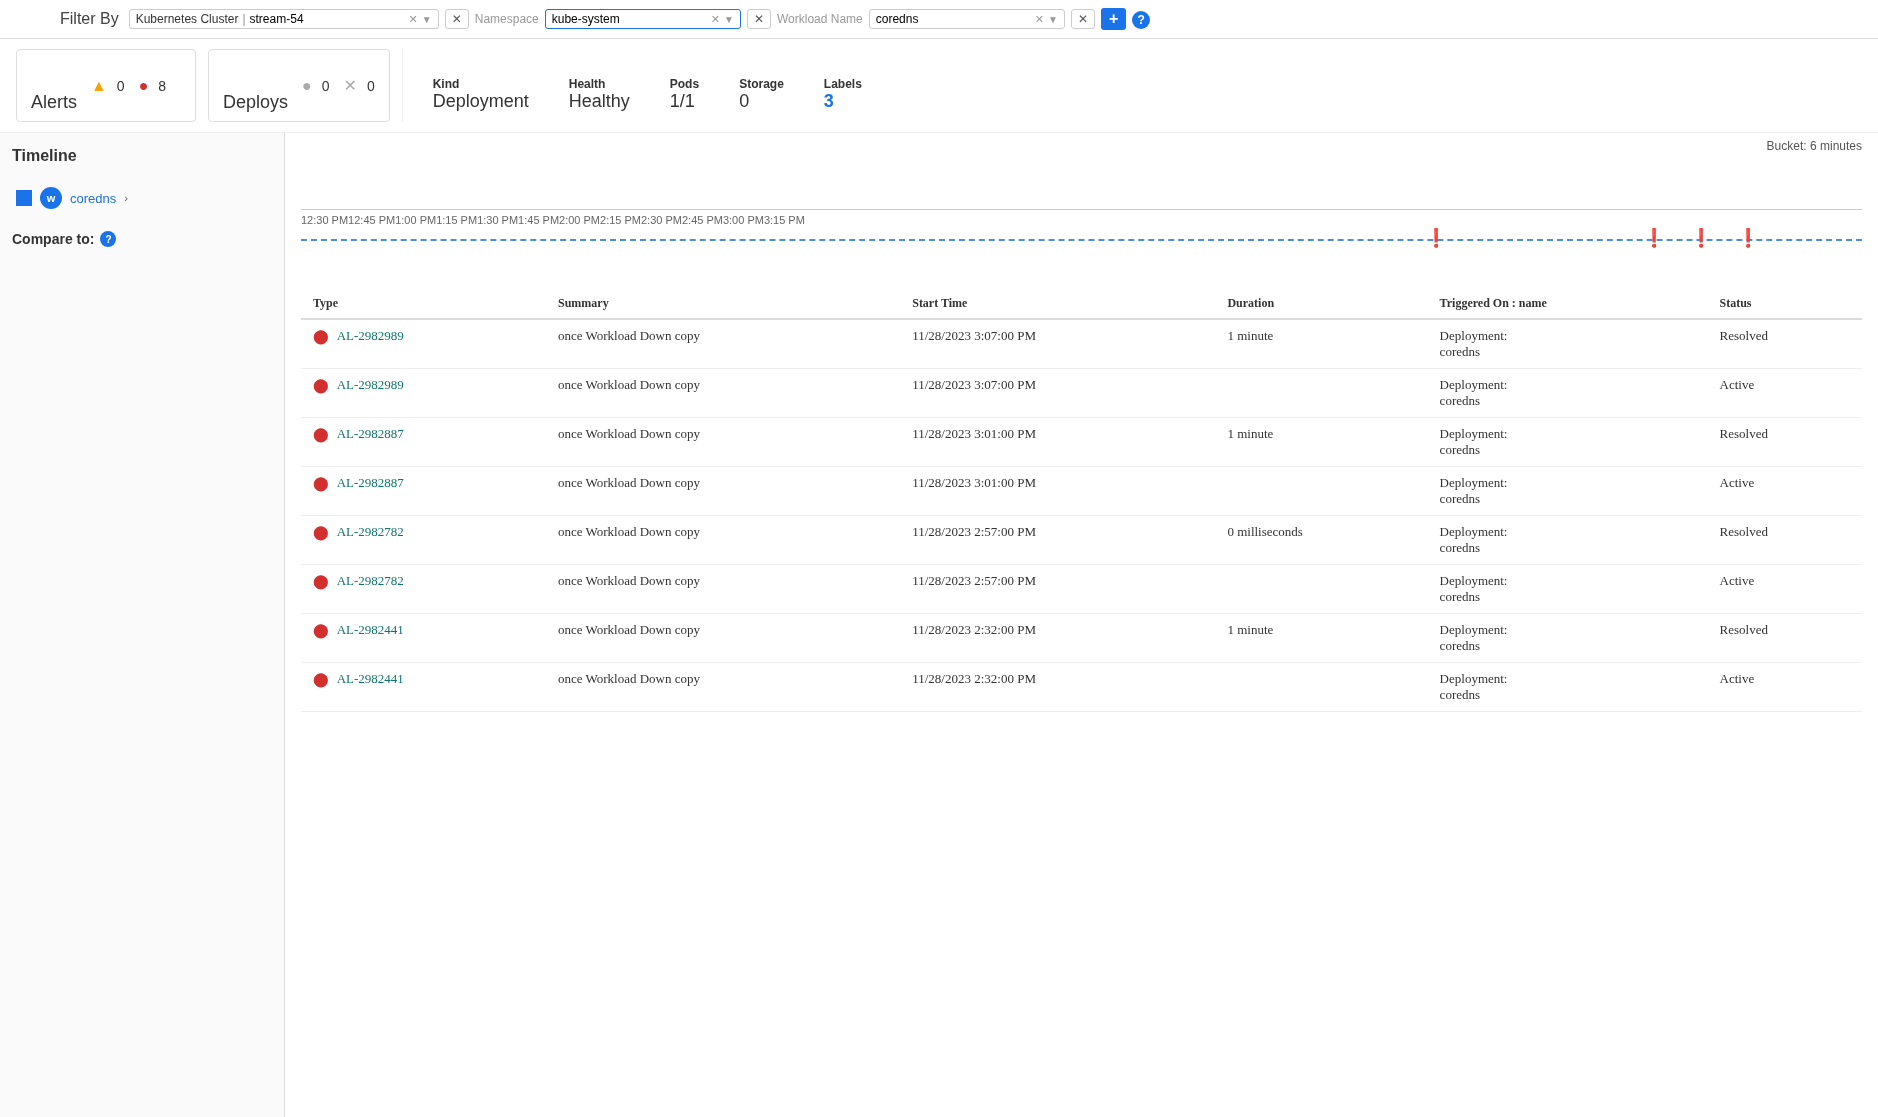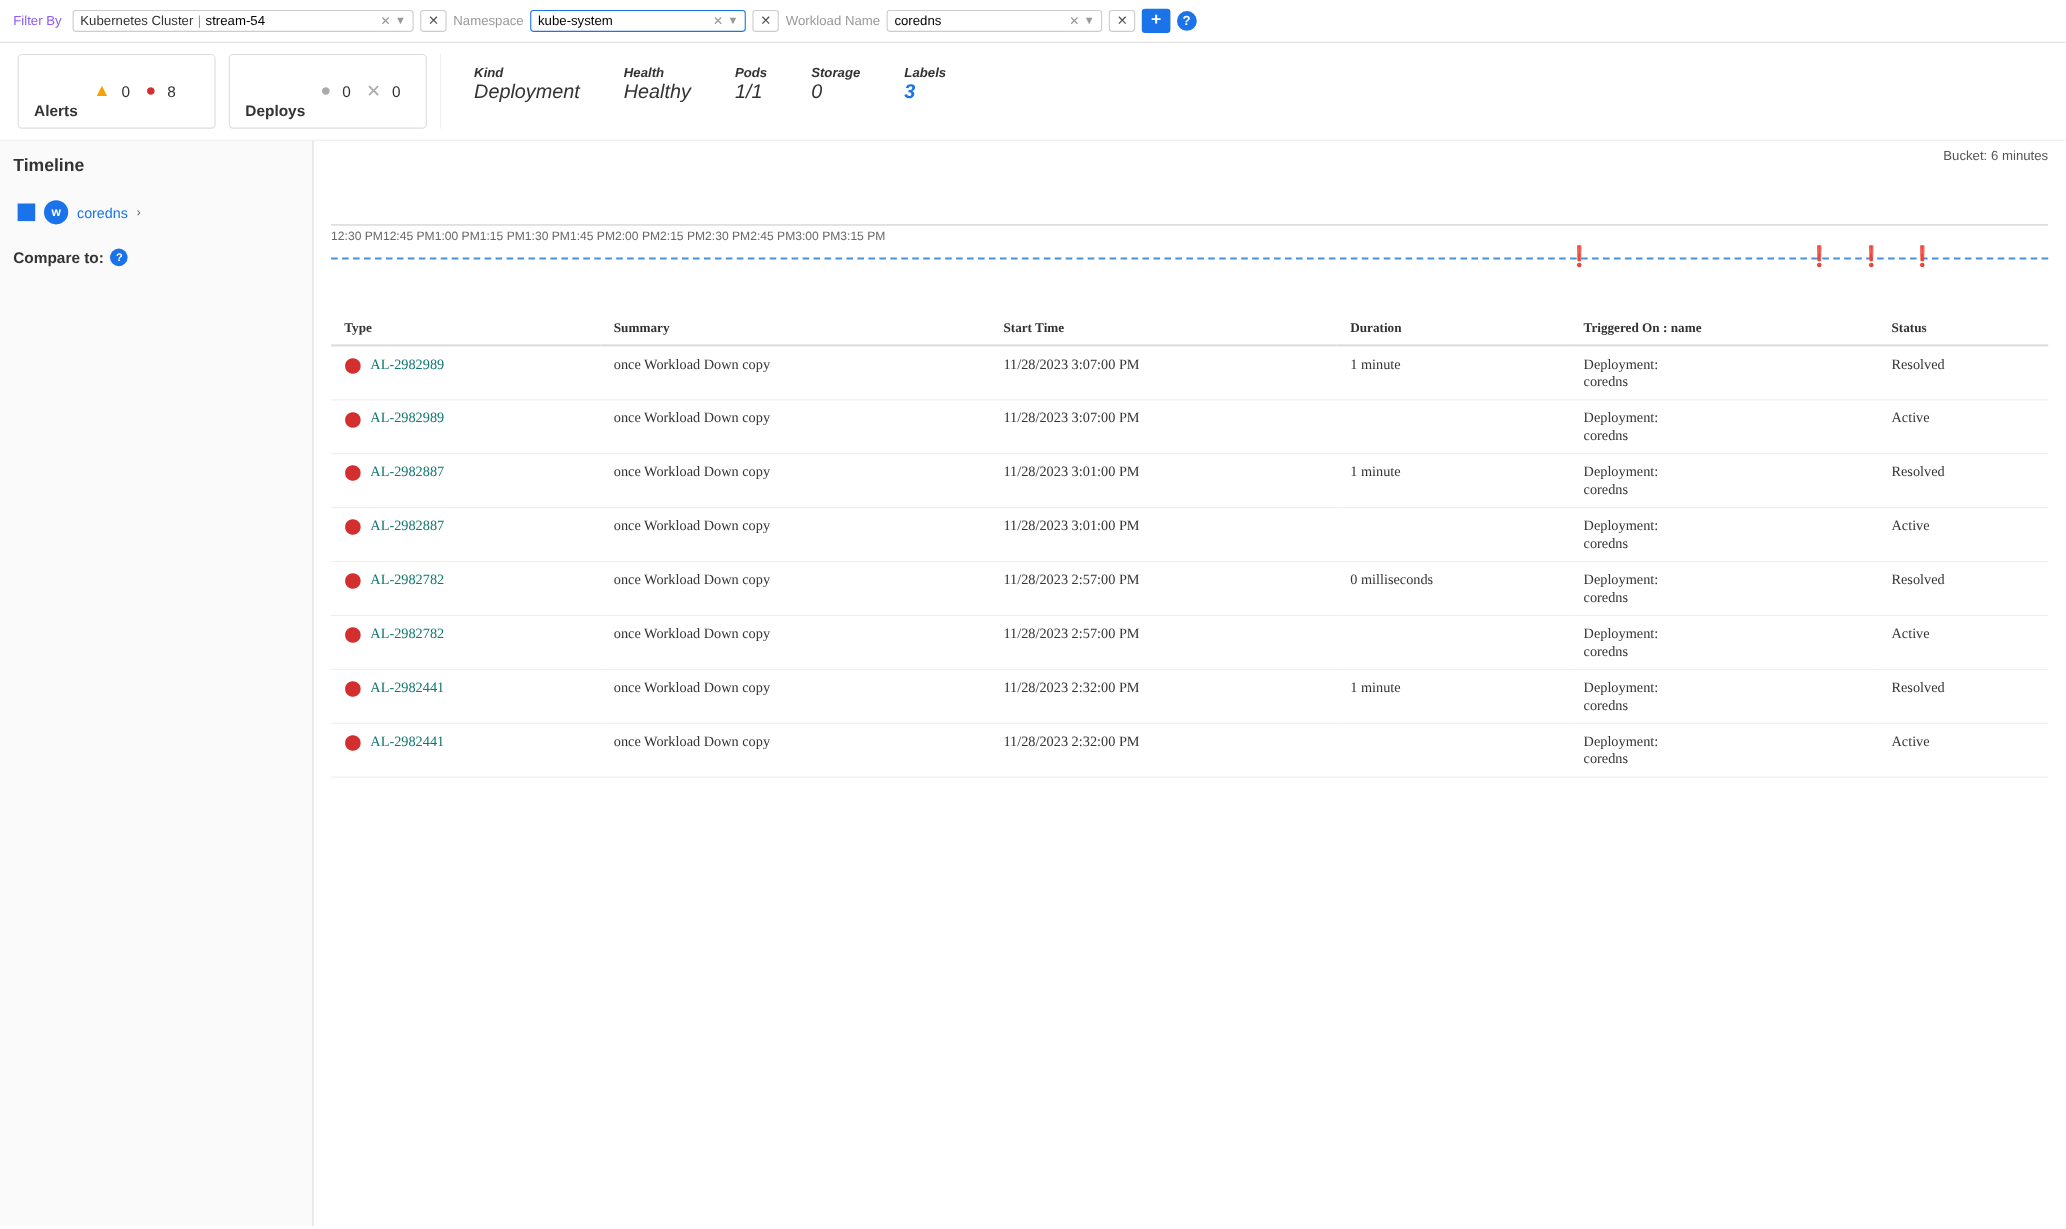--- a/index.html
+++ b/index.html
@@ -3,21 +3,21 @@
   <meta charset="utf-8">
   <style>
     * { box-sizing: border-box; margin: 0; padding: 0; }
     body { font-family: Arial, sans-serif; font-size: 13px; background: #fff; color: #333; }
 
     
     .filter-bar {
       display: flex; align-items: center; padding: 8px 12px; background: #fff;
       border-bottom: 1px solid #ddd; gap: 6px; flex-wrap: wrap;
     }
-    .filter-label { font-size: 12px; color: #8b5cf6; margin-right: 4px; }
+    .filter-label { font-size: 16px; color: #404040; margin-right: 4px; margin-left: 48px; }
     .filter-tag {
       display: flex; align-items: center; border: 1px solid #ccc;
       border-radius: 3px; padding: 2px 6px; font-size: 12px; background: #fff; gap: 4px;
     }
     .filter-tag input {
       border: none; outline: none; font-size: 12px; min-width: 60px; background: transparent;
     }
     .filter-tag .tag-x { cursor: pointer; color: #999; font-size: 11px; }
     .filter-tag .tag-arrow { cursor: pointer; color: #999; font-size: 10px; }
     .filter-sep { color: #999; font-size: 12px; }
@@ -38,32 +38,31 @@
 
     
     .summary-row {
       display: flex; align-items: stretch; padding: 10px 16px; gap: 12px;
       border-bottom: 1px solid #eee;
     }
     .summary-card {
       display: flex; align-items: center; border: 1px solid #ddd; border-radius: 4px;
       padding: 8px 14px; gap: 8px; min-width: 180px;
     }
-    .summary-card-label { font-size: 14px; font-weight: 700; margin-right: 6px; margin-top: 34px; }
+    .summary-card-label { font-size: 18px; font-weight: 400; margin-right: 6px; margin-top: 34px; }
     .summary-icon { font-size: 16px; }
     .summary-count { font-size: 14px; margin-left: 2px; }
     .icon-warn { color: #f4a300; }
     .icon-error { color: #d32f2f; }
     .icon-deploy-ok { color: #aaa; }
     .icon-deploy-x { color: #aaa; }
 
     .summary-info {
-      display: flex; align-items: flex-start; gap: 40px; padding: 10px 30px; flex: 1;
+      display: flex; align-items: flex-end; gap: 40px; padding: 10px 30px; flex: 1;
       border-left: 1px solid #eee;
-      font-style: italic;
     }
     .info-item { display: flex; flex-direction: column; align-items: flex-start; }
     .info-item .info-label { font-size: 12px; font-weight: 700; color: #333; }
     .info-item .info-value { font-size: 18px; color: #333; }
     .info-item .info-value.link { color: #1a73e8; font-weight: 600; cursor: pointer; }
 
     
     .main-layout { display: flex; height: calc(100vh - 130px); overflow: hidden; }
     .sidebar {
       width: 285px; min-width: 285px; border-right: 1px solid #ddd;

